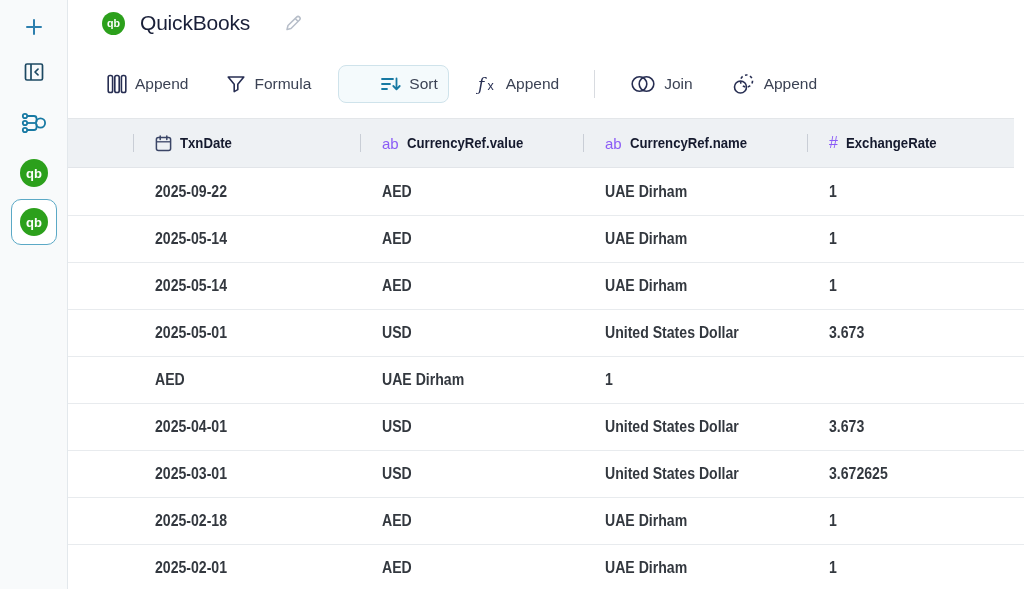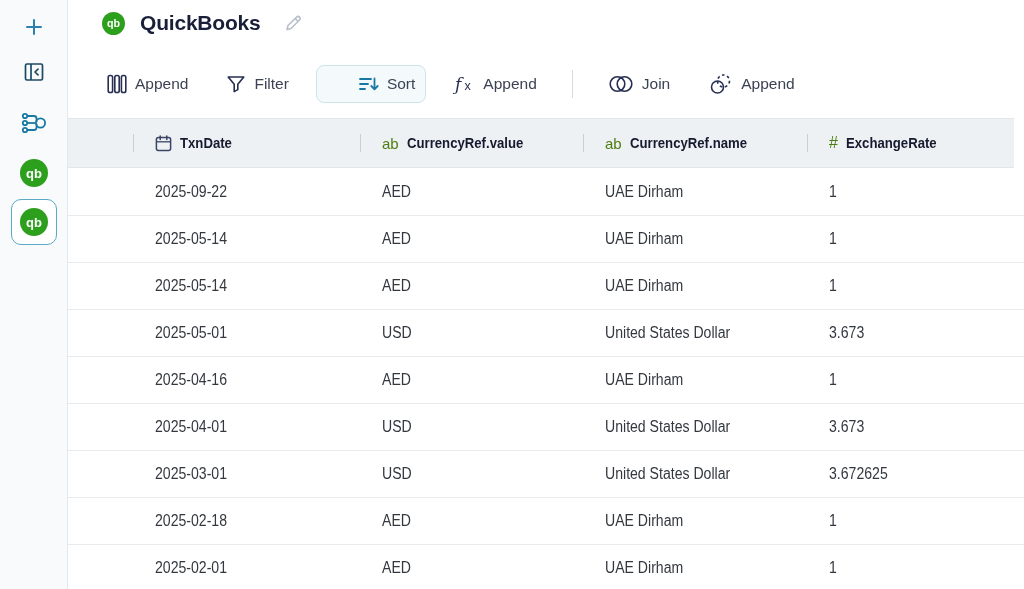--- a/index.html
+++ b/index.html
@@ -30,21 +30,21 @@
     top:199px; width:46px; height:46px;
     background:#ffffff; border:1.5px solid #5ba9c6; border-radius:10px;
   }
   .qb-circle { display:block; }
 
   
   .title-bar { position:absolute; left:68px; top:0; right:0; height:56px; }
   .tb-logo  { position:absolute; left:34px; top:12px; }
   .tb-title {
     position:absolute; left:72px; top:11px;
-    font-size:21px; font-weight:700; color:#191f38; letter-spacing:-0.2px;text-align:right;
+    font-size:21px; font-weight:400; color:#191f38; letter-spacing:-0.2px;text-align:right;
   }
   .tb-pencil {
     position:absolute; left:216px; top:14px;
     background:none; border:none; cursor:pointer; padding:0;
   }
 
   
   .toolbar {
     position:absolute; left:96px; top:63px; height:42px;
     display:flex; align-items:center; gap:16px;
@@ -78,25 +78,25 @@
     content:""; position:absolute; left:0; top:50%; transform:translateY(-50%);
     width:1px; height:18px; background:#c9ced6;
   }
   .th.gutter { cursor:default; }
   .th.gutter::before { display:none; }
   .th-label {
     font-size:14px; font-weight:700; color:#151a2e;
     display:inline-block; transform:scaleX(0.94); transform-origin:0 50%;
     white-space:nowrap;
   }
-  .type-glyph { font-size:15px; color:#4d7c0f; line-height:1; }
+  .type-glyph { font-size:15px; color:#8b5cf6; line-height:1; }
   .type-glyph.hash { font-size:16px; }
 
   .tbody { position:absolute; left:68px; top:169px; right:0; bottom:0; overflow:hidden; }
-  .trow { height:47px; border-bottom:1px solid #e8ebee; cursor:default; }
+  .trow { height:47px; border-bottom:1px solid #e8ebee; cursor:default;font-weight:bold; }
   .td { display:flex; align-items:center; padding-left:22px; overflow:hidden; }
   .cd {
     font-size:16px; color:#33383f; white-space:nowrap;
     display:inline-block; transform:scaleX(0.88); transform-origin:0 50%;
   }
   .scroll-gutter { position:absolute; right:0; top:118px; width:10px; height:51px; background:#ffffff; }
 
   svg { display:block; }
 </style>
 </head>
@@ -185,21 +185,21 @@
     </span>
     <span>Append</span>
   </button>
 
   <button class="tool-btn">
     <span>
       <svg width="20" height="20" viewBox="0 0 20 20">
         <path d="M2.2 3 H17.8 L11.8 10.3 V15.6 L8.2 17.6 V10.3 Z" stroke="#272e52" stroke-width="1.6" fill="none" stroke-linejoin="round"></path>
       </svg>
     </span>
-    <span>Filter</span>
+    <span>Formula</span>
   </button>
 
   <button class="tool-btn active">
     <span>
       <svg width="21" height="20" viewBox="0 0 21 20">
         <path d="M2 5 H13 M2 10 H10 M2 15 H7" stroke="#1779a3" stroke-width="1.8" stroke-linecap="round" fill="none"></path>
         <path d="M16.5 4.5 V15 M13.3 12 L16.5 15.3 L19.7 12" stroke="#1779a3" stroke-width="1.8" stroke-linecap="round" stroke-linejoin="round" fill="none"></path>
       </svg>
     </span>
     <span>Sort</span>
@@ -330,23 +330,20 @@
         <span class="cd">United States Dollar</span>
       </div>
     <div class="td">
         <span class="cd">3.673</span>
       </div>
   </div>
 
   <div class="trow grid-row">
     <div class="td"></div>
     <div class="td">
-        <span class="cd">2025-04-16</span>
-      </div>
-    <div class="td">
         <span class="cd">AED</span>
       </div>
     <div class="td">
         <span class="cd">UAE Dirham</span>
       </div>
     <div class="td">
         <span class="cd">1</span>
       </div>
   </div>
 

